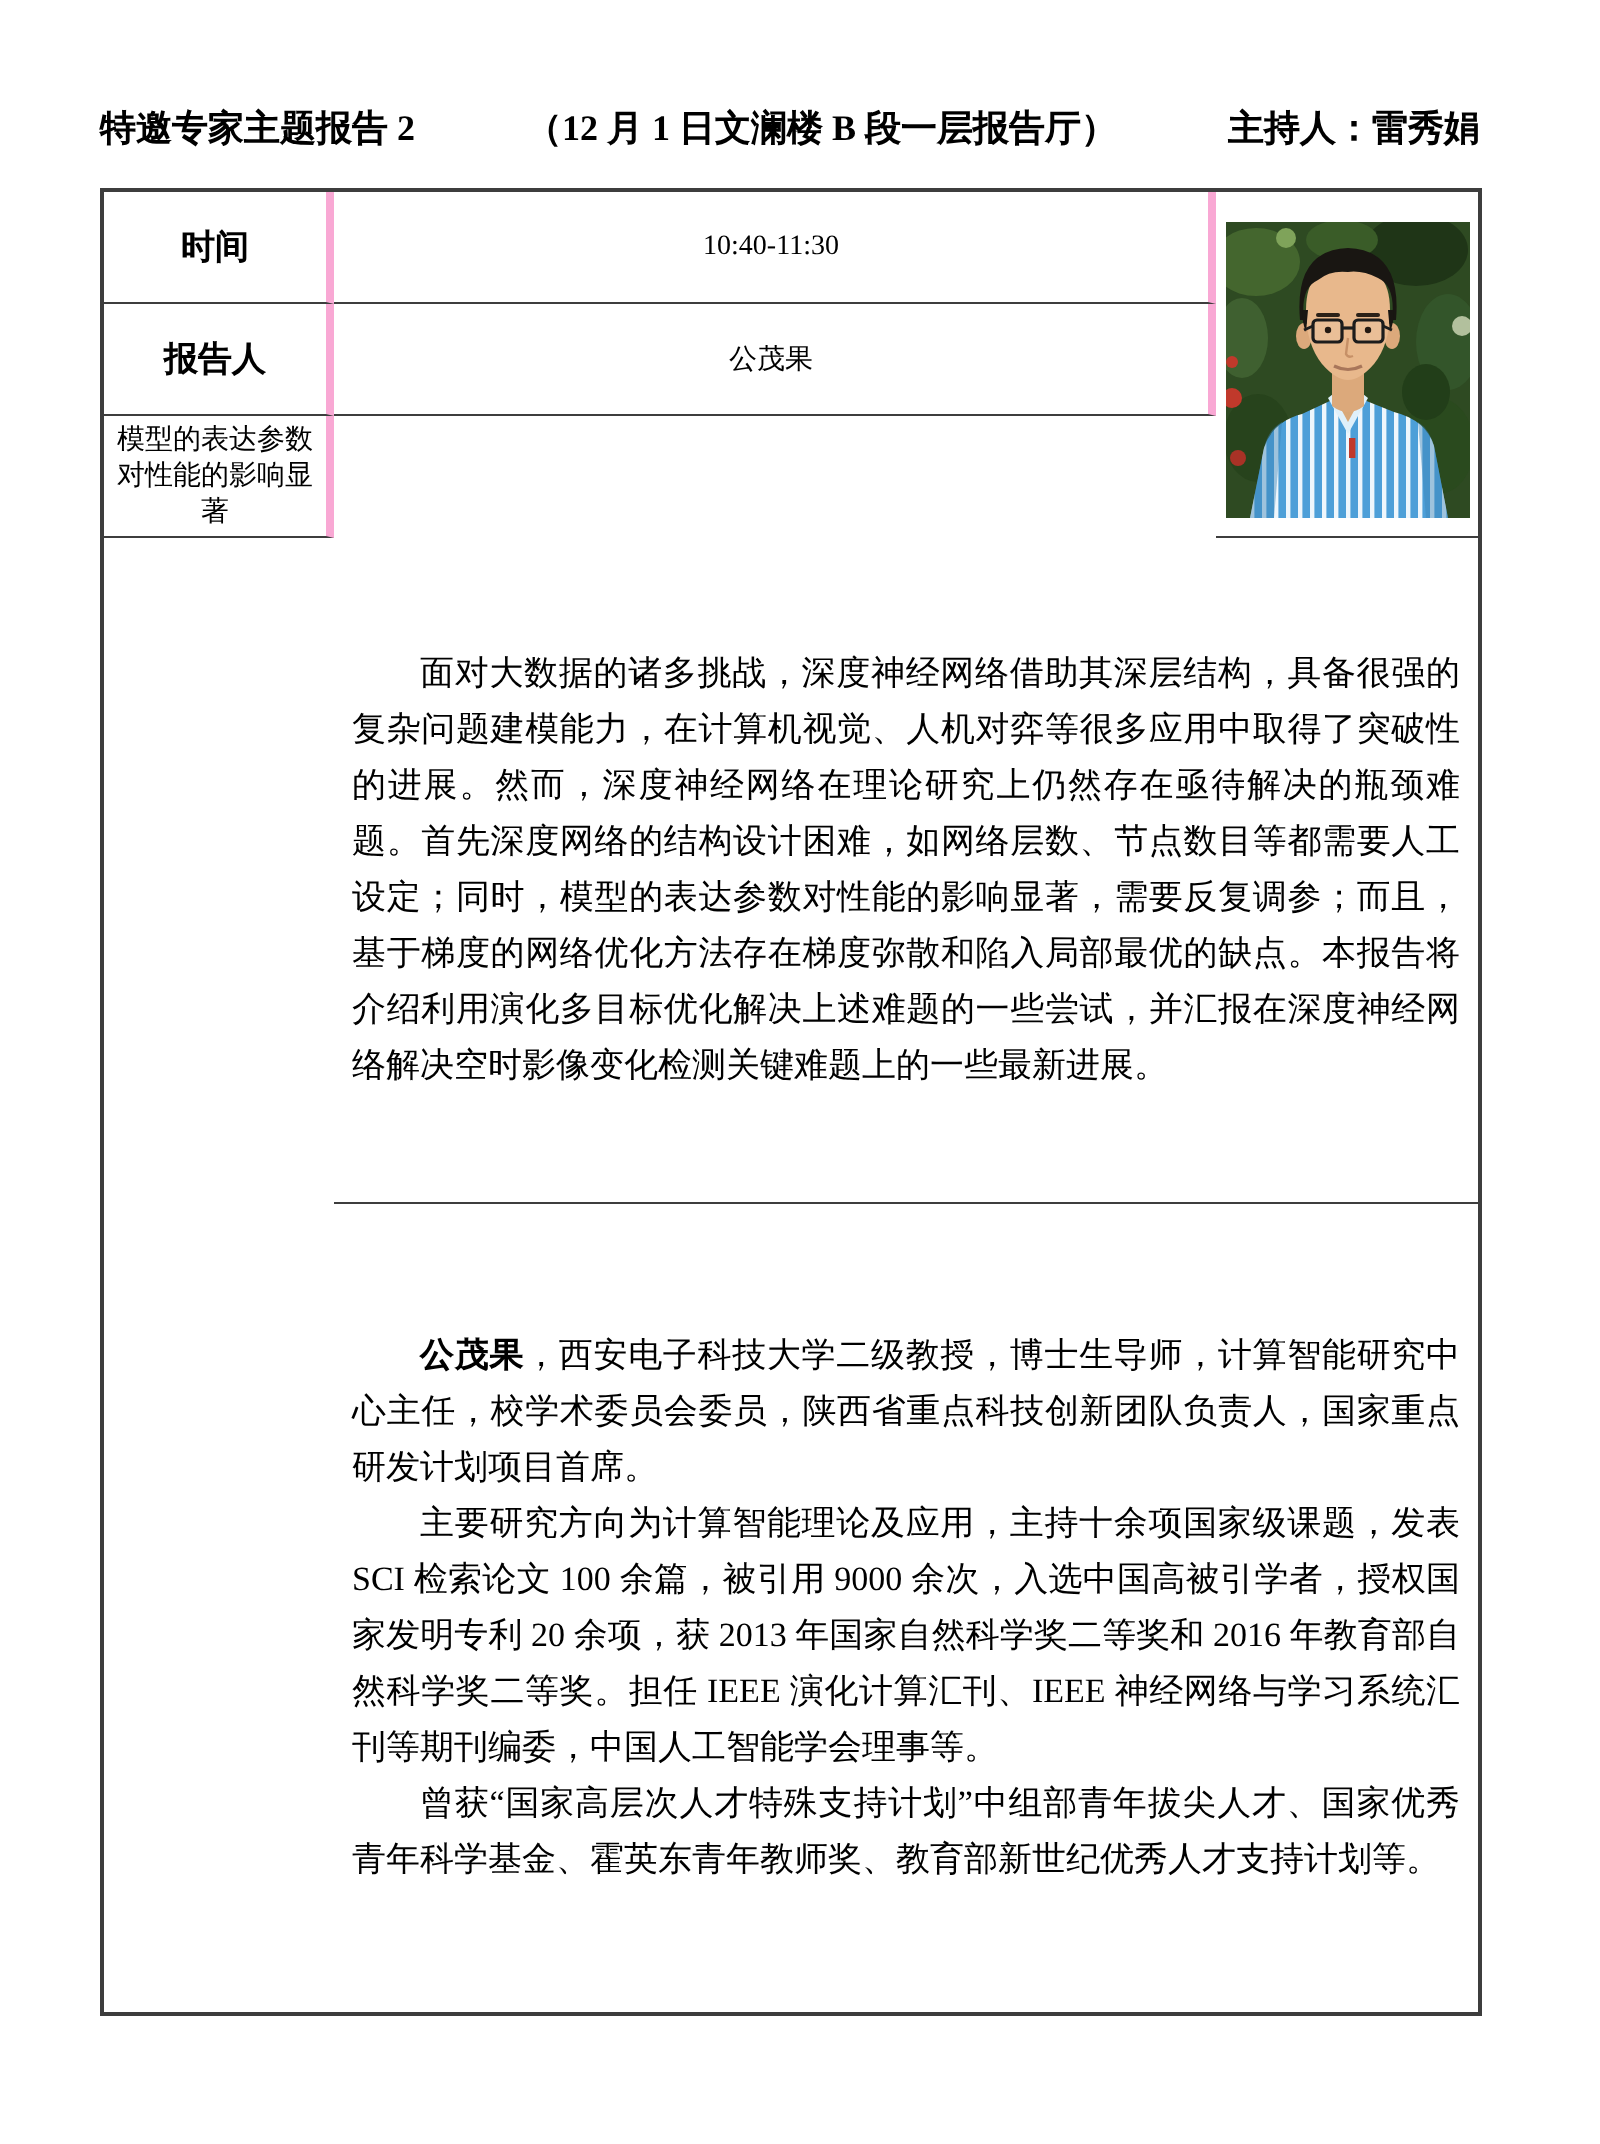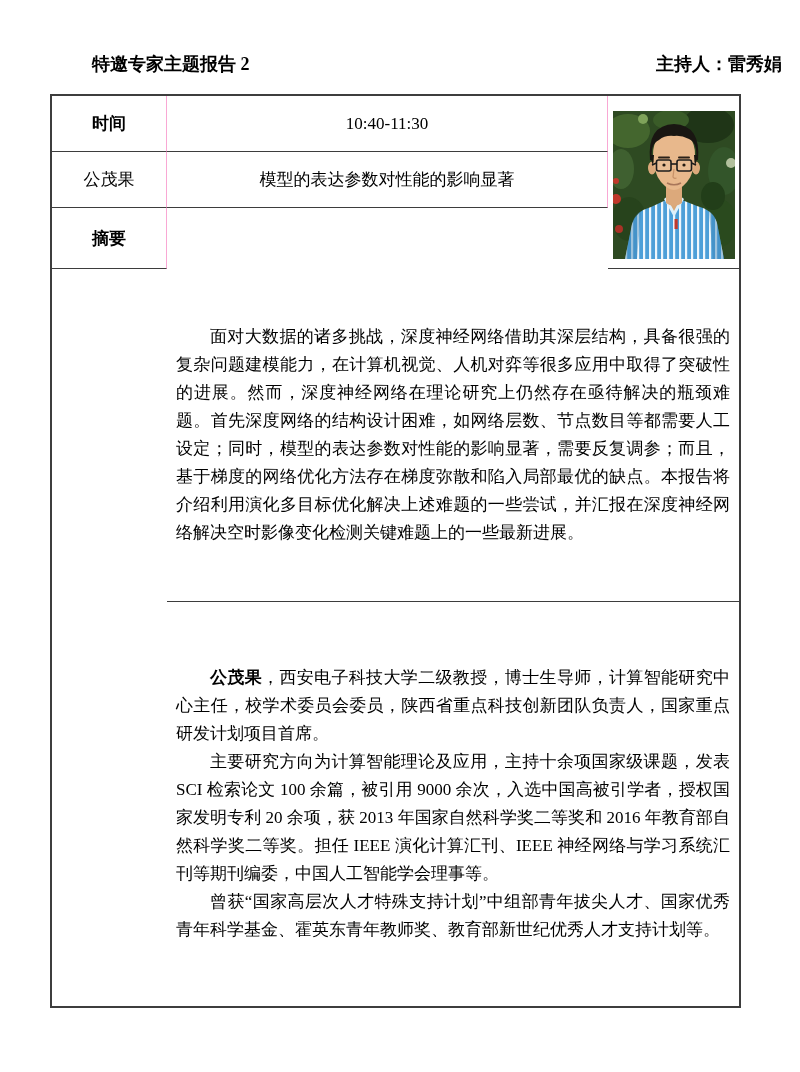--- a/index.html
+++ b/index.html
@@ -16,44 +16,43 @@
   .doc-title {
     position: absolute;
     left: 50px; top: 52px;
     width: 690px;
     display: flex;
     justify-content: space-between;
     align-items: baseline;
     font-weight: bold;
     font-size: 18px;
     white-space: nowrap;
-    margin-left: 42px;
   }
 
   
   .tbl {
     position: absolute;
     left: 50px; top: 94px;
     width: 691px; height: 914px;
     border: 2px solid #3d3d3d;
     display: grid;
     grid-template-columns: 115px 441px 1fr;
     grid-template-rows: 56px 56px 61px 333px 1fr;
     background: #ffffff;
   }
   .cell { display: flex; align-items: center; justify-content: center; }
-  .b-r { border-right: 1px solid #f9a8d4; }
+  .b-r { border-right: 4px solid #f9a8d4; }
   .b-b { border-bottom: 1px solid #3d3d3d; }
 
   .lbl {
     font-weight: bold;
     font-size: 17px;
     text-align: center;
   }
-  .val { font-size: 17px; text-align: center; }
+  .val { font-size: 14px; text-align: center; }
 
   .photo-cell {
     grid-column: 3;
     grid-row: 1 / 4;
     display: flex;
     align-items: center;
     justify-content: center;
     padding-top: 6px;
   }
 
@@ -72,20 +71,21 @@
     text-align: justify;
     text-justify: inter-ideograph;
   }
   .bold { font-weight: bold; }
 </style>
 </head>
 <body>
 
 <div class="doc-title">
   <span>特邀专家主题报告 2</span>
+  <span>（12 月 1 日文澜楼 B 段一层报告厅）</span>
   <span>主持人：雷秀娟</span>
 </div>
 
 <div class="tbl">
 
   <div class="cell lbl b-r b-b">时间</div>
   <div class="cell val b-r b-b">10:40-11:30</div>
 
   <div class="photo-cell b-b">
     <svg width="122" height="148" viewBox="0 0 122 148" aria-hidden="true">
@@ -141,25 +141,25 @@
       <line x1="78.5" y1="52" x2="83" y2="54" stroke="#1c1c1c" stroke-width="1.4"></line>
 
       <circle cx="51" cy="54" r="1.6" fill="#241a12"></circle>
       <circle cx="71" cy="54" r="1.6" fill="#241a12"></circle>
 
       <path d="M61,58 L60,66 Q61,68 63.5,67" stroke="#c69067" stroke-width="1.2" fill="none"></path>
       <path d="M54,72 Q61,75.5 68,72" stroke="#a8765a" stroke-width="1.6" fill="none"></path>
     </svg>
   </div>
 
+  <div class="cell lbl b-r b-b">报告人</div>
   <div class="cell val b-r b-b">公茂果</div>
 
   <div class="cell val b-r b-b">模型的表达参数对性能的影响显著</div>
 
-  <div class="cell lbl b-r b-b">摘要</div>
   <div class="para-cell span-cell b-b">
     <p>面对大数据的诸多挑战，深度神经网络借助其深层结构，具备很强的复杂问题建模能力，在计算机视觉、人机对弈等很多应用中取得了突破性的进展。然而，深度神经网络在理论研究上仍然存在亟待解决的瓶颈难题。首先深度网络的结构设计困难，如网络层数、节点数目等都需要人工设定；同时，模型的表达参数对性能的影响显著，需要反复调参；而且，基于梯度的网络优化方法存在梯度弥散和陷入局部最优的缺点。本报告将介绍利用演化多目标优化解决上述难题的一些尝试，并汇报在深度神经网络解决空时影像变化检测关键难题上的一些最新进展。</p>
   </div>
 
   <div class="para-cell span-cell">
     <p><span class="bold">公茂果</span><span>，西安电子科技大学二级教授，博士生导师，计算智能研究中心主任，校学术委员会委员，陕西省重点科技创新团队负责人，国家重点研发计划项目首席。</span></p>
     <p>主要研究方向为计算智能理论及应用，主持十余项国家级课题，发表 SCI 检索论文 100 余篇，被引用 9000 余次，入选中国高被引学者，授权国家发明专利 20 余项，获 2013 年国家自然科学奖二等奖和 2016 年教育部自然科学奖二等奖。担任 IEEE 演化计算汇刊、IEEE 神经网络与学习系统汇刊等期刊编委，中国人工智能学会理事等。</p>
     <p>曾获“国家高层次人才特殊支持计划”中组部青年拔尖人才、国家优秀青年科学基金、霍英东青年教师奖、教育部新世纪优秀人才支持计划等。</p>
   </div>
 

